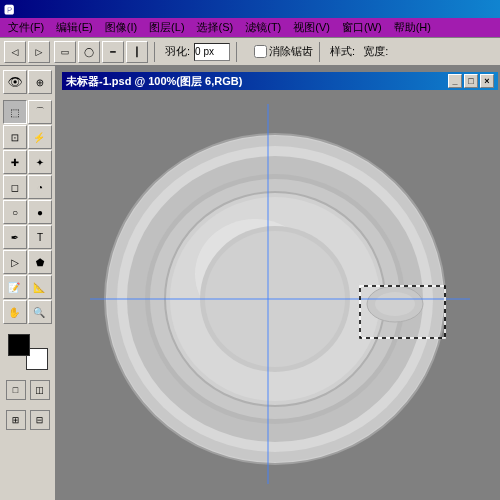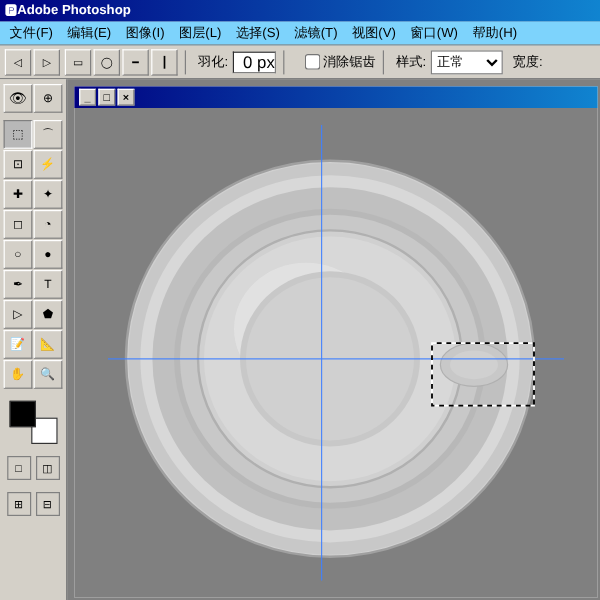--- a/index.html
+++ b/index.html
@@ -19,21 +19,21 @@
       height: 18px;
       display: flex;
       align-items: center;
       padding: 0 4px;
       font-size: 11px;
       font-weight: bold;
     }
 
     
     #menu-bar {
-      background: #7dd3fc;
+      background: #a21caf;
       height: 20px;
       display: flex;
       align-items: center;
       padding: 4px 2px;
       border-bottom: 1px solid #808080;
       font-size: 11px;
     }
     .menu-item {
       padding: 2px 6px;
       cursor: default;
@@ -72,22 +72,22 @@
     .toolbar-label {
       font-size: 11px;
       margin-left: 4px;
       text-align: center;
     }
     .toolbar-input {
       width: 36px;
       height: 18px;
       border: 1px inset #808080;
       background: white;
-      font-size: 14px;
-      text-align: right;
+      font-size: 10px;
+      text-align: left;
     }
     .toolbar-select {
       height: 20px;
       font-size: 11px;
       background: white;
       border: 1px solid #808080;
       min-width: 60px;
     }
     .toolbar-checkbox {
       font-size: 11px;
@@ -276,21 +276,20 @@
       left: 0;
       width: 100%;
       height: 100%;
     }
   </style>
 </head>
 <body>
 
 <div id="title-bar">
   <span>🅿</span>
-  <span>Adobe Photoshop</span>
 </div>
 
 <div id="menu-bar">
   <span class="menu-item">文件(F)</span>
   <span class="menu-item">编辑(E)</span>
   <span class="menu-item">图像(I)</span>
   <span class="menu-item">图层(L)</span>
   <span class="menu-item">选择(S)</span>
   <span class="menu-item">滤镜(T)</span>
   <span class="menu-item">视图(V)</span>
@@ -312,23 +311,20 @@
   <div class="toolbar-sep"></div>
   <span class="toolbar-label">羽化:</span>
   <input class="toolbar-input" value="0 px" style="">
   <div class="toolbar-sep"></div>
   <label class="toolbar-checkbox">
     <input type="checkbox" style="">
     <span>消除锯齿</span>
   </label>
   <div class="toolbar-sep"></div>
   <span class="toolbar-label">样式:</span>
-  <select class="toolbar-select">
-    <option>正常</option>
-  </select>
   <span class="toolbar-label">宽度:</span>
 </div>
 
 <div id="main-area">
 
   <div id="toolbox">
 
     <div class="tool-row">
       <div class="tool-btn" style="font-size:12px;">👁</div>
       <div class="tool-btn" style="font-size:10px;">⊕</div>
@@ -397,20 +393,21 @@
     <div class="quick-mask-area">
       <div class="qm-btn">⊞</div>
       <div class="qm-btn">⊟</div>
     </div>
   </div>
 
   <div id="doc-area">
     <div id="doc-window">
 
       <div id="doc-titlebar">
+        <span class="doc-title-text">未标器-1.psd @ 100%(图层 6,RGB)</span>
         <div id="doc-controls">
           <div class="doc-btn">_</div>
           <div class="doc-btn">□</div>
           <div class="doc-btn">×</div>
         </div>
       </div>
 
       <div id="canvas-area">
         <div id="cup-canvas">
 

